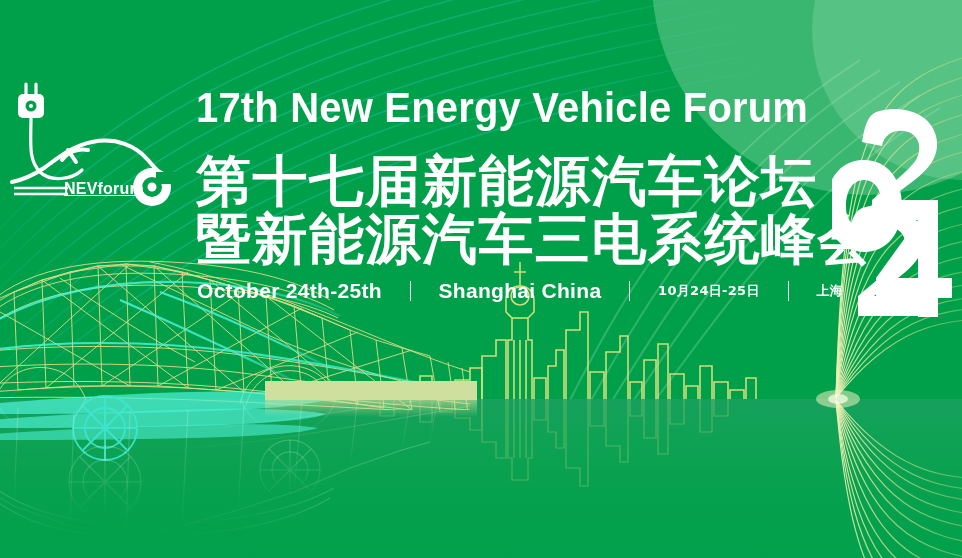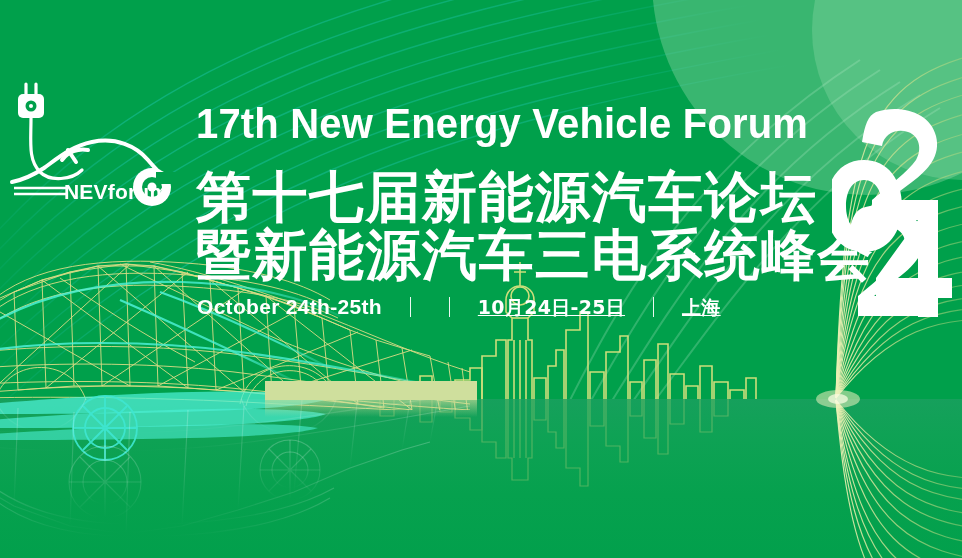--- a/index.html
+++ b/index.html
@@ -29,21 +29,21 @@
     background:rgba(190,235,200,.30);
   }
   .blob2{
     position:absolute;
     width:300px;height:300px;border-radius:50%;
     right:-150px;top:-120px;
     background:rgba(190,235,200,.22);
   }
 
   
-  .textblock{position:absolute;left:196px;top:100px;width:648px;}
+  .textblock{position:absolute;left:196px;top:84px;width:648px;}
 
   .title-en{
     color:#ffffff;
     font-family:"Liberation Sans Narrow","Liberation Sans",sans-serif;
     font-weight:bold;
     font-size:43px;
     line-height:47px;
     letter-spacing:.2px;
     transform:scaleX(.93);
     transform-origin:left center;
@@ -67,34 +67,35 @@
     color:#ffffff;
     font-weight:bold;
     font-size:21px;
     line-height:26px;
     white-space:nowrap;
     letter-spacing:.3px;
     display:flex;align-items:center;gap:16px;
     font-family:"Liberation Sans Narrow","Liberation Sans",sans-serif;
   }
   .dateline .seg{padding:0 1px;}
-  .dateline .seg.cn{font-family:"DejaVu Sans","Liberation Sans",sans-serif;font-size:19px;text-decoration:underline;}
+  .dateline .seg.cn{font-family:"DejaVu Sans","Liberation Sans",sans-serif;font-size:13px;}
   .dateline .sep{
     display:inline-block;
     width:1px;height:20px;background:#ffffff;
     margin:0 11px;opacity:.92;
   }
 
   
   .logo{position:absolute;left:6px;top:76px;width:180px;height:135px;}
   .logo svg{display:block;}
   .logo-text{
     position:absolute;left:64px;top:180px;
-    color:#fff;font-weight:bold;font-size:21px;letter-spacing:.2px;
+    color:#fff;font-weight:bold;font-size:16px;letter-spacing:.2px;
     font-family:"Liberation Sans",sans-serif;
+    text-decoration:underline;
   }
 
   
   .year{position:absolute;right:10px;top:102px;width:120px;height:215px;}
 
   
   .bar{
     position:absolute;left:265px;top:381px;width:212px;height:19px;
     background:#cfdf9d;
   }
@@ -479,20 +480,21 @@
   </div>
 
   <div class="textblock">
     <div class="title-en">17th New Energy Vehicle Forum</div>
     <div class="title-cn">第十七届新能源汽车论坛</div>
     <div class="title-cn second">暨新能源汽车三电系统峰会</div>
 
     <div class="dateline">
       <span class="seg">October 24th-25th</span>
       <span class="sep"></span>
+      <span class="seg">Shanghai China</span>
       <span class="sep"></span>
       <span class="seg cn">10月24日-25日</span>
       <span class="sep"></span>
       <span class="seg cn">上海</span>
     </div>
   </div>
 
 </div>
 
 </body></html>

